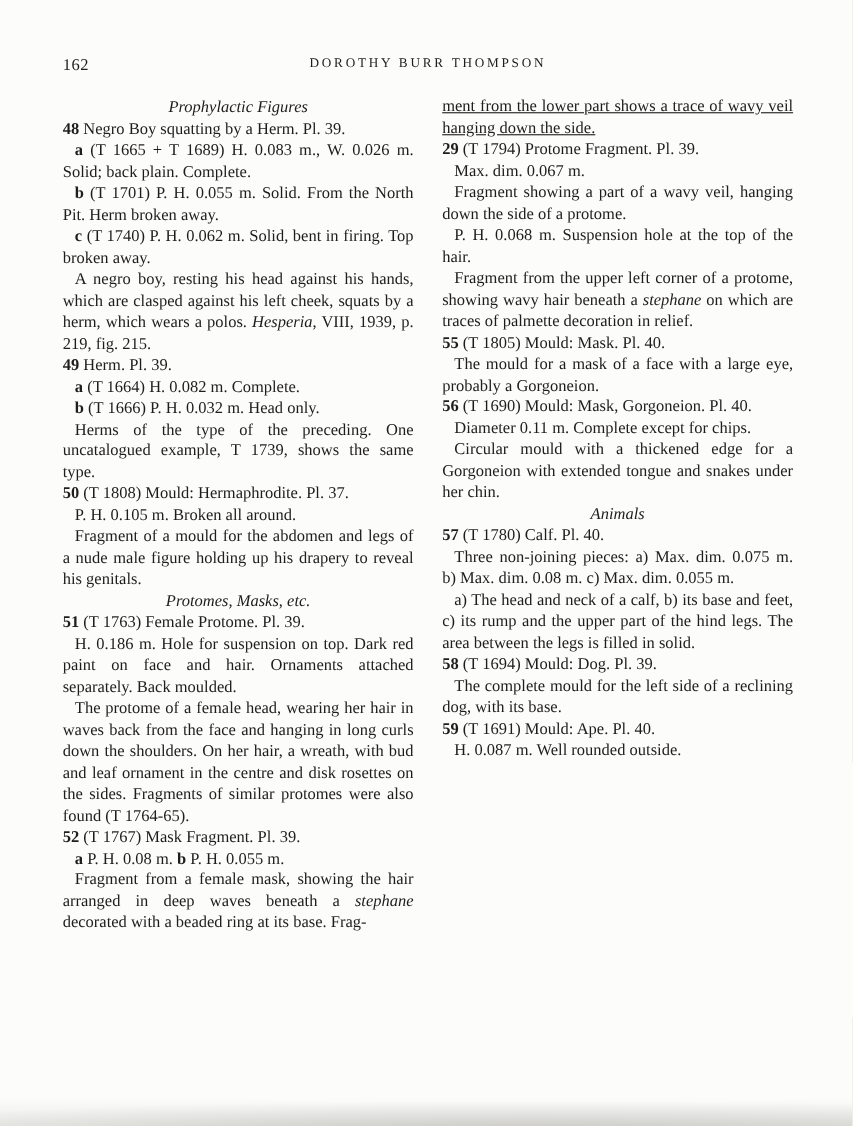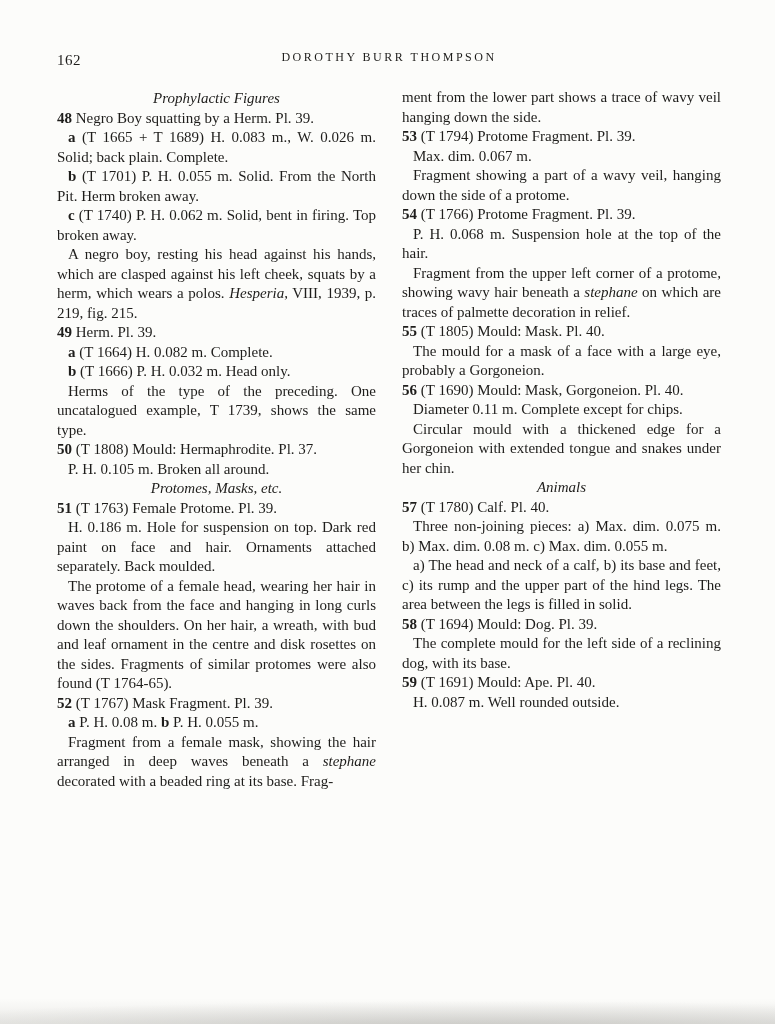--- a/index.html
+++ b/index.html
@@ -55,21 +55,21 @@
     margin: 13px 0 8px;
   }
   .col .block-heading:first-child { margin-top: 1px; }
   .block-entry {
     margin-top: 8px;
     padding-left: 17px;
     text-indent: -17px;
   }
   .block-sub { text-indent: 11px; }
   .block-para { text-indent: 11px; }
-  .block-cont { text-indent: 0; }
+  .block-cont { text-indent: 0; text-decoration: underline; }
   .block-entry b, .block-sub b { font-weight: bold; }
   .page-edge-shadow {
     position: absolute;
     left: 0;
     bottom: 0;
     width: 100%;
     height: 26px;
     pointer-events: none;
     background:
       radial-gradient(130% 160% at 62% 115%, rgba(70, 68, 60, 0.20), rgba(70, 68, 60, 0) 65%),
@@ -94,34 +94,34 @@
           <p class="block-sub"><b>a</b> (T 1665 + T 1689)  H. 0.083 m., W. 0.026 m.  Solid; back plain.  Complete.</p>
           <p class="block-sub"><b>b</b> (T 1701)  P. H. 0.055 m.  Solid.  From the North Pit.  Herm broken away.</p>
           <p class="block-sub"><b>c</b> (T 1740)  P. H. 0.062 m.  Solid, bent in firing.  Top broken away.</p>
           <p class="block-para">A negro boy, resting his head against his hands, which are clasped against his left cheek, squats by a herm, which wears a polos.  <i>Hesperia</i>, VIII, 1939, p. 219, fig. 215.</p>
           <p class="block-entry"><b>49</b> Herm.  Pl. 39.</p>
           <p class="block-sub"><b>a</b> (T 1664)  H. 0.082 m.  Complete.</p>
           <p class="block-sub"><b>b</b> (T 1666)  P. H. 0.032 m.  Head only.</p>
           <p class="block-para">Herms of the type of the preceding.  One uncatalogued example, T 1739, shows the same type.</p>
           <p class="block-entry"><b>50</b> (T 1808)  Mould: Hermaphrodite.  Pl. 37.</p>
           <p class="block-sub">P. H. 0.105 m.  Broken all around.</p>
+          <p class="block-para">Fragment of a mould for the abdomen and legs of a nude male figure holding up his drapery to reveal his genitals.</p>
           <p class="block-heading">Protomes, Masks, etc.</p>
           <p class="block-entry"><b>51</b> (T 1763)  Female Protome.  Pl. 39.</p>
           <p class="block-sub">H. 0.186 m.  Hole for suspension on top.  Dark red paint on face and hair.  Ornaments attached separately.  Back moulded.</p>
           <p class="block-para">The protome of a female head, wearing her hair in waves back from the face and hanging in long curls down the shoulders.  On her hair, a wreath, with bud and leaf ornament in the centre and disk rosettes on the sides.  Fragments of similar protomes were also found (T 1764-65).</p>
           <p class="block-entry"><b>52</b> (T 1767)  Mask Fragment.  Pl. 39.</p>
           <p class="block-sub"><b>a</b> P. H. 0.08 m.  <b>b</b>  P. H. 0.055 m.</p>
           <p class="block-para">Fragment from a female mask, showing the hair arranged in deep waves beneath a <i>stephane</i> decorated with a beaded ring at its base.  Frag-</p>
         </div>
       <div class="col">
           <p class="block-cont">ment from the lower part shows a trace of wavy veil hanging down the side.</p>
-          <p class="block-entry"><b>53</b> (T 1794)  Protome Fragment.  Pl. 39.</p>
+          <p class="block-entry"><b>29</b> (T 1794)  Protome Fragment.  Pl. 39.</p>
           <p class="block-sub">Max. dim. 0.067 m.</p>
           <p class="block-para">Fragment showing a part of a wavy veil, hanging down the side of a protome.</p>
-          <p class="block-entry"><b>54</b> (T 1766)  Protome Fragment.  Pl. 39.</p>
           <p class="block-sub">P. H. 0.068 m.  Suspension hole at the top of the hair.</p>
           <p class="block-para">Fragment from the upper left corner of a protome, showing wavy hair beneath a <i>stephane</i> on which are traces of palmette decoration in relief.</p>
           <p class="block-entry"><b>55</b> (T 1805)  Mould: Mask.  Pl. 40.</p>
           <p class="block-para">The mould for a mask of a face with a large eye, probably a Gorgoneion.</p>
           <p class="block-entry"><b>56</b> (T 1690)  Mould: Mask, Gorgoneion.  Pl. 40.</p>
           <p class="block-sub">Diameter 0.11 m.  Complete except for chips.</p>
           <p class="block-para">Circular mould with a thickened edge for a Gorgoneion with extended tongue and snakes under her chin.</p>
           <p class="block-heading">Animals</p>
           <p class="block-entry"><b>57</b> (T 1780)  Calf.  Pl. 40.</p>
           <p class="block-sub">Three non-joining pieces:  a) Max. dim. 0.075 m.  b) Max. dim. 0.08 m.  c) Max. dim. 0.055 m.</p>

